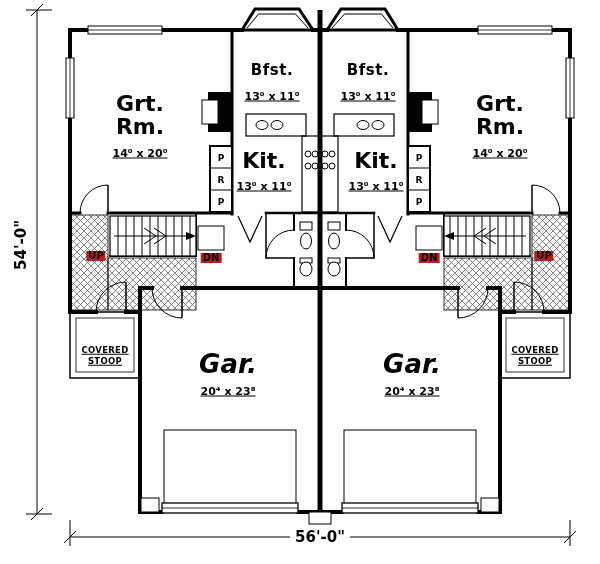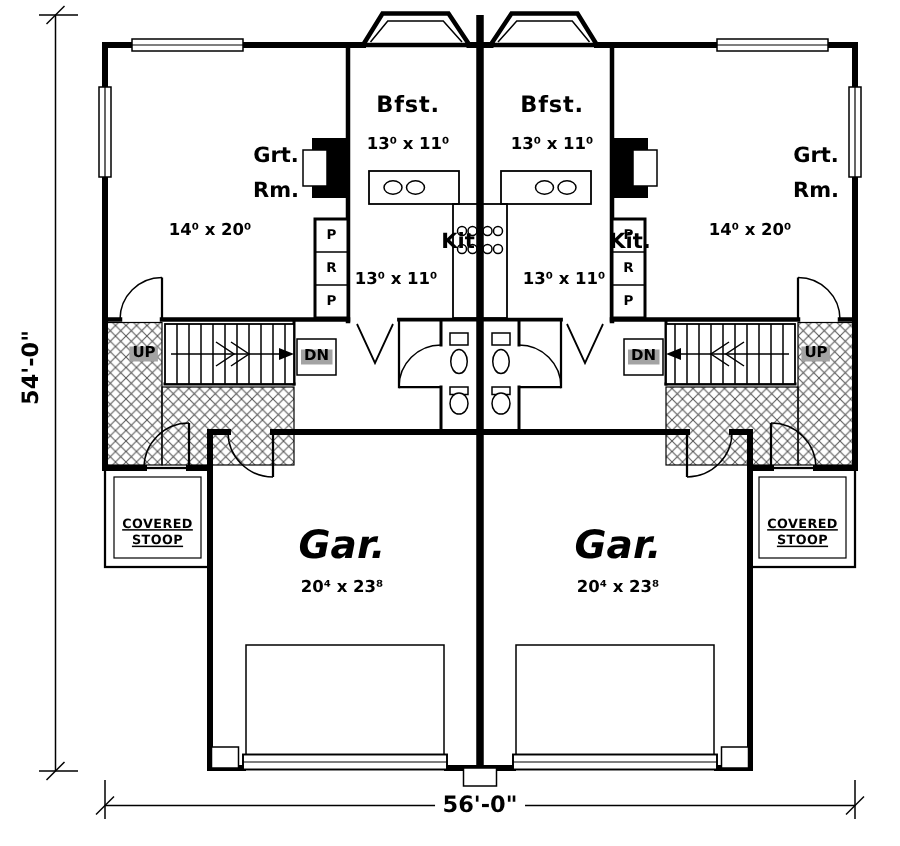--- a/index.html
+++ b/index.html
@@ -5,25 +5,25 @@
   html,body{margin:0;padding:0;background:#fff;}
   .plan{position:relative;width:600px;height:564px;background:#fff;overflow:hidden;
         font-family:"DejaVu Sans","Liberation Sans",sans-serif;}
   .plan svg{position:absolute;left:0;top:0;}
   .lbl{position:absolute;transform:translate(-50%,-50%);font-weight:bold;color:#000;
        white-space:nowrap;line-height:1;text-align:center;}
   .vert{transform:translate(-50%,-50%) rotate(-90deg);}
   .dim{font-size:15px;}
   .chip{background:#fff;padding:0 5px;}
   .n23{font-size:15px;letter-spacing:0.5px;}
-  .n21{font-size:14px;margin-left:44px;}
+  .n21{font-size:22px;}
   .n26{font-size:26px;font-style:italic;}
-  .sz{font-size:11px;}
+  .sz{font-size:11px;text-decoration:underline;}
   .tiny{font-size:8.5px;letter-spacing:0.3px;text-decoration:underline;}
-  .updn{font-size:10px;background:#a3a3a3;padding:0 2px;}
+  .updn{font-size:10px;background:#b91c1c;padding:0 2px;margin-top:20px;}
   .prp{font-size:9px;}
 </style>
 </head>
 <body>
 
 <div class="plan">
 
 <svg width="600" height="564" viewBox="0 0 600 564">
   <defs>
     <pattern id="xh" width="7" height="7" patternUnits="userSpaceOnUse">

